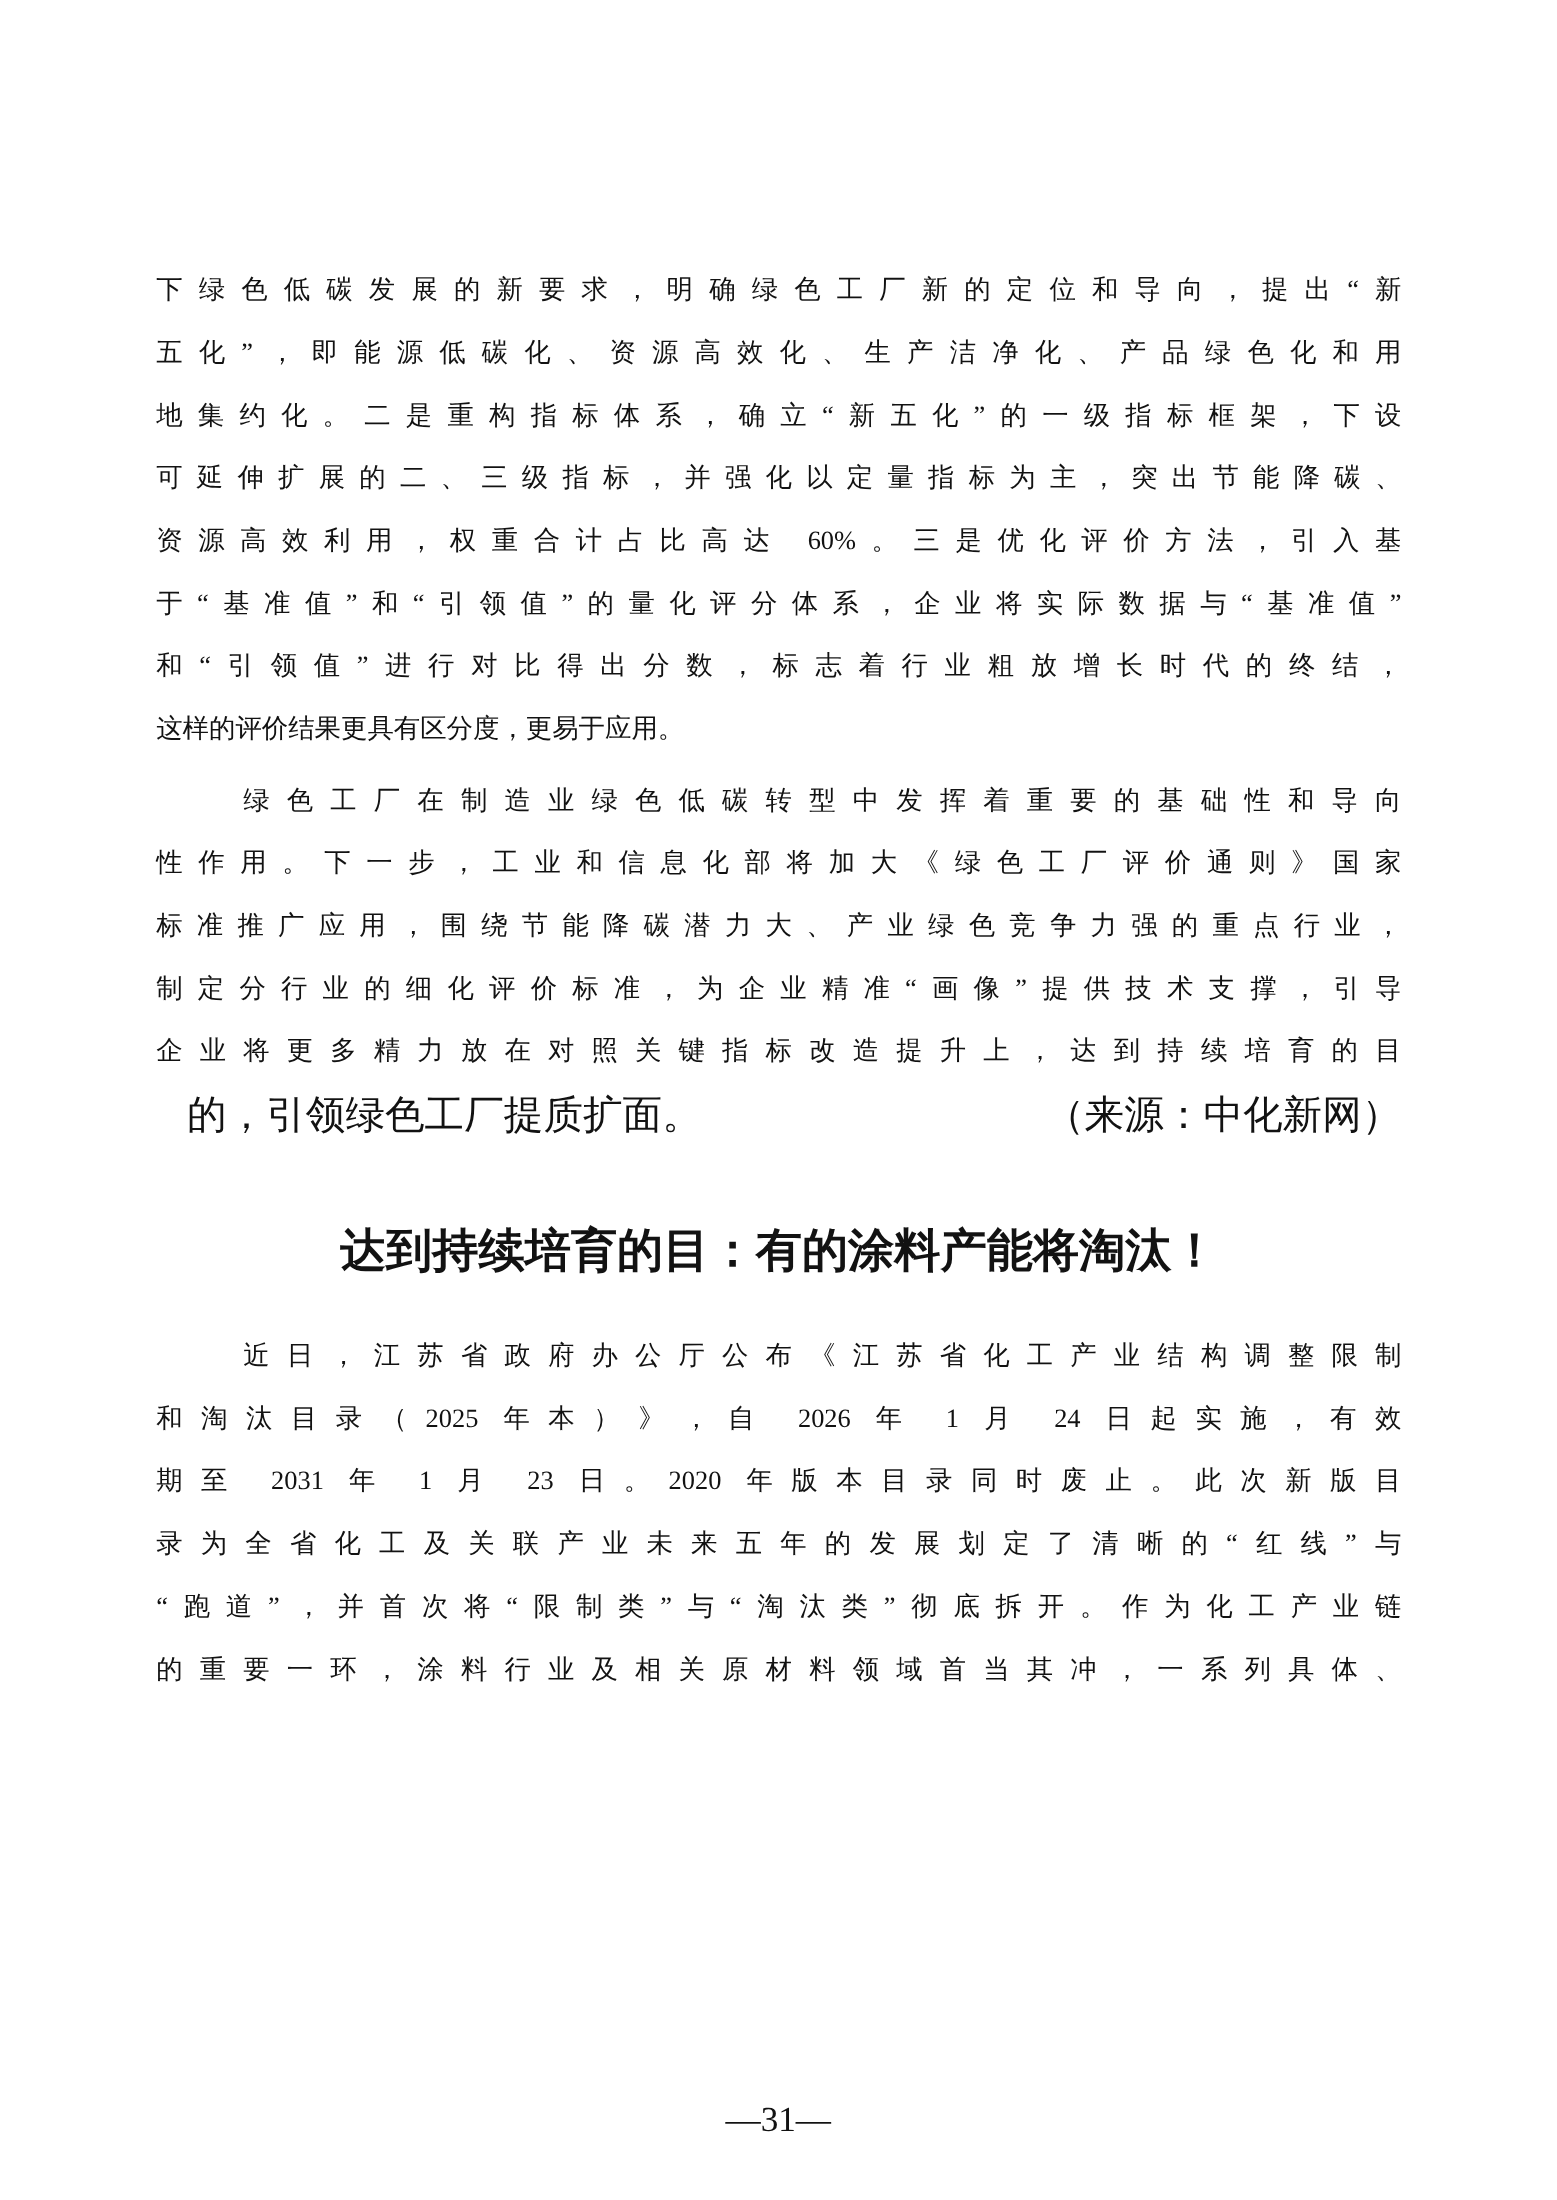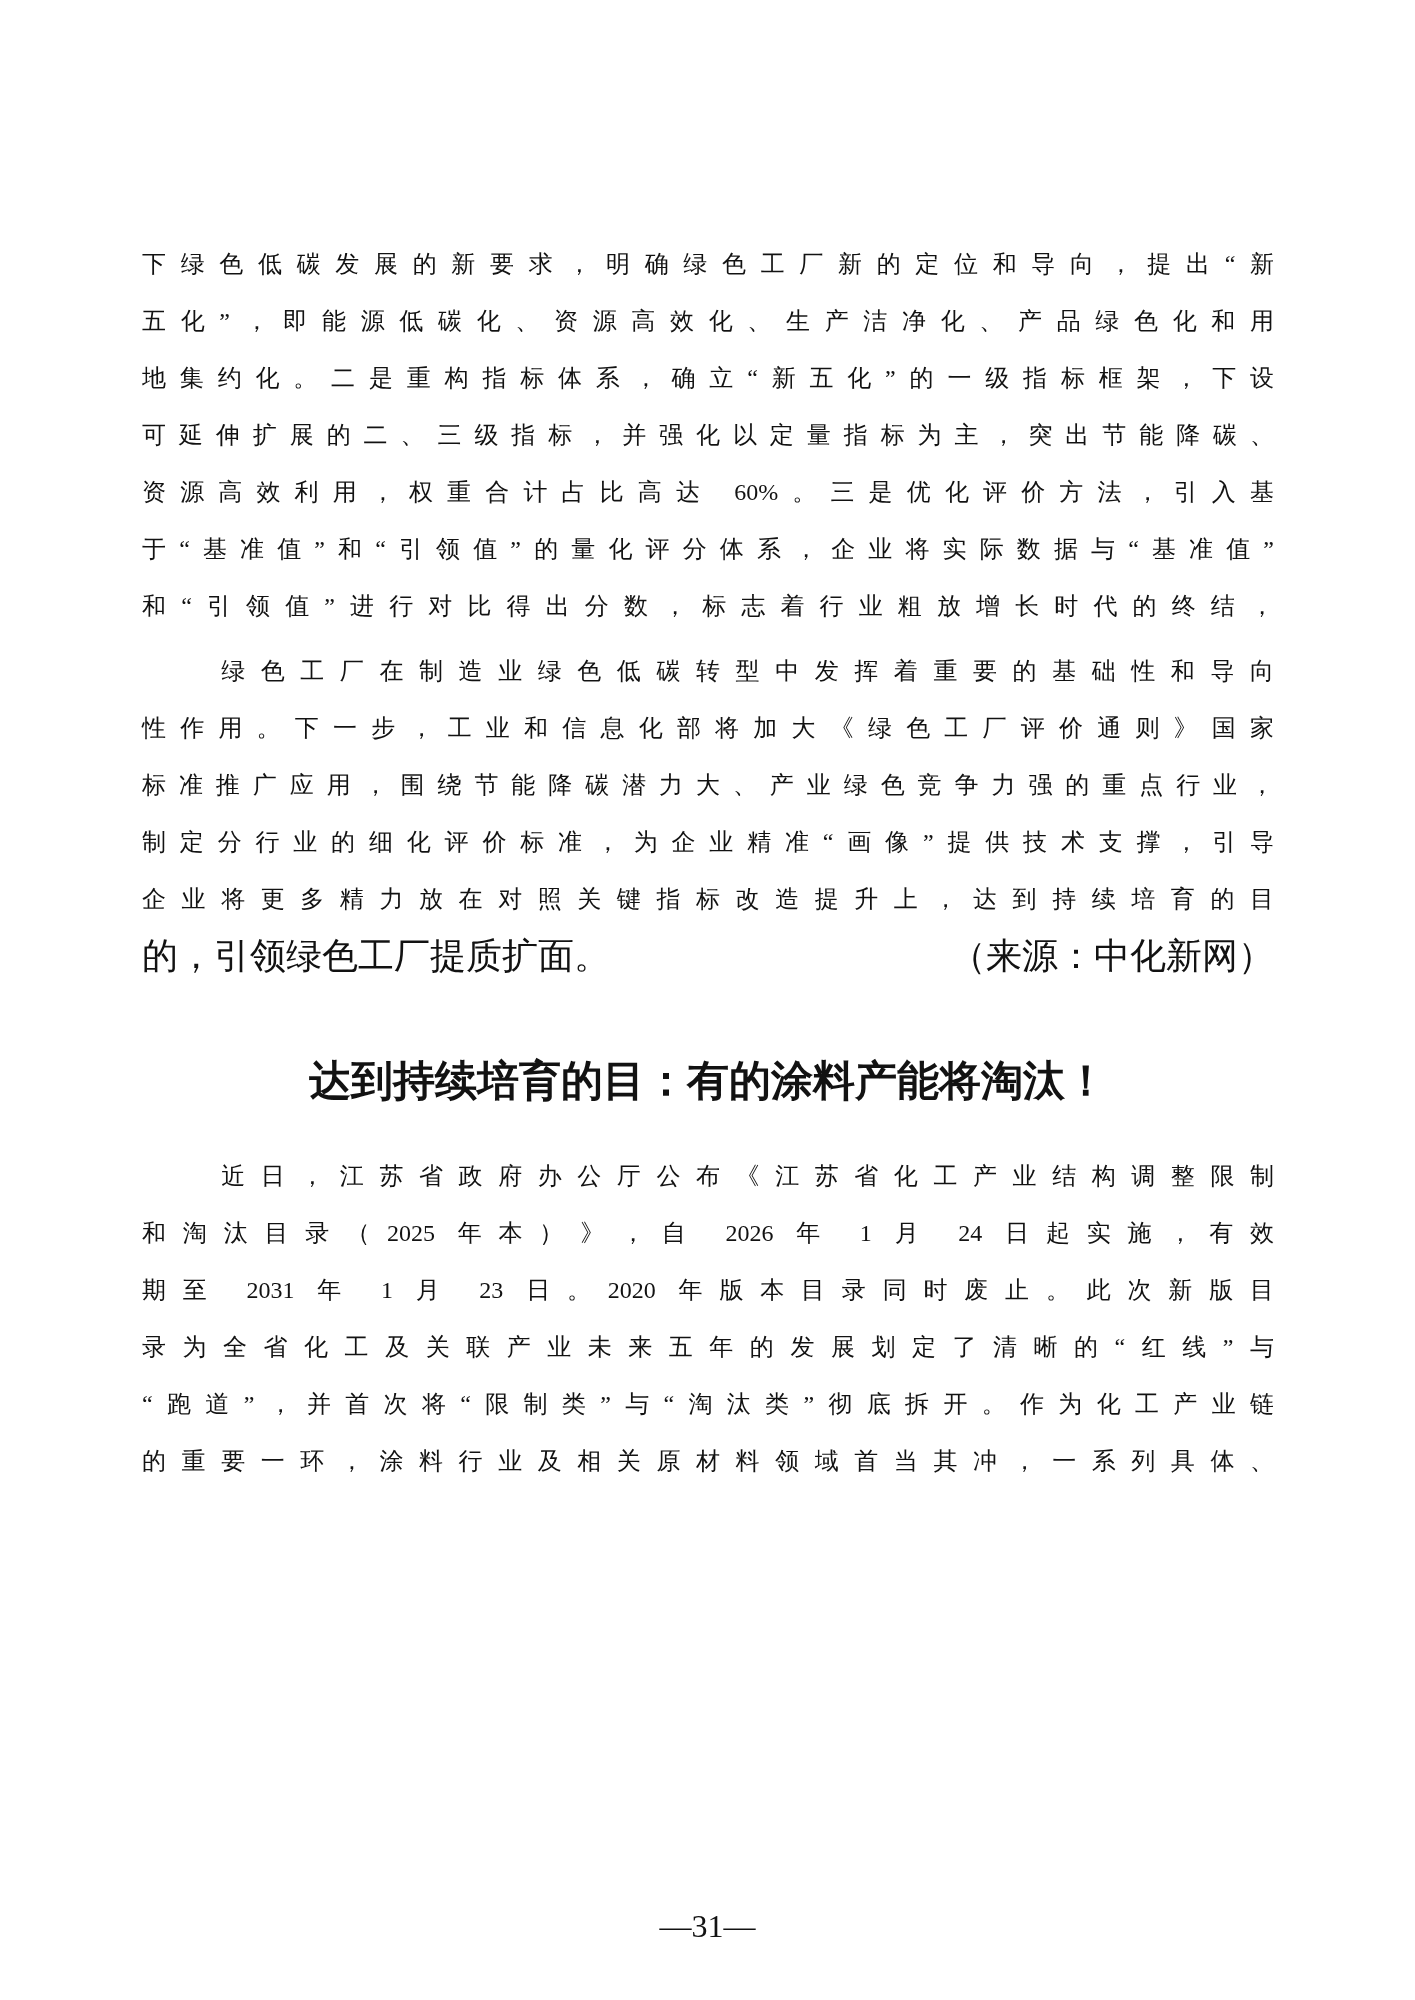--- a/index.html
+++ b/index.html
@@ -35,20 +35,21 @@
     white-space: pre-wrap;
   }
   .line.ragged {
     text-align-last: left;
   }
   .split-line {
     font-size: 36px;
     line-height: 57px;
     display: flex;
     justify-content: space-between;
+    margin-left: 28px;
   }
   .heading {
     margin: 68px 0 0 0;
     font-size: 42px;
     line-height: 57px;
     font-weight: bold;
     text-align: center;
   }
   .page-number {
     position: absolute;
@@ -67,20 +68,21 @@
   <div class="body-text">
 
     <div class="para para-1">
         <div class="line">下绿色低碳发展的新要求，明确绿色工厂新的定位和导向，提出“新</div>
         <div class="line">五化”，即能源低碳化、资源高效化、生产洁净化、产品绿色化和用</div>
         <div class="line">地集约化。二是重构指标体系，确立“新五化”的一级指标框架，下设</div>
         <div class="line">可延伸扩展的二、三级指标，并强化以定量指标为主，突出节能降碳、</div>
         <div class="line">资源高效利用，权重合计占比高达 60%。三是优化评价方法，引入基</div>
         <div class="line">于“基准值”和“引领值”的量化评分体系，企业将实际数据与“基准值”</div>
         <div class="line">和“引领值”进行对比得出分数，标志着行业粗放增长时代的终结，</div>
+        <div class="line ragged">这样的评价结果更具有区分度，更易于应用。</div>
       </div>
 
     <div class="para para-2">
         <div class="line">　　绿色工厂在制造业绿色低碳转型中发挥着重要的基础性和导向</div>
         <div class="line">性作用。下一步，工业和信息化部将加大《绿色工厂评价通则》国家</div>
         <div class="line">标准推广应用，围绕节能降碳潜力大、产业绿色竞争力强的重点行业，</div>
         <div class="line">制定分行业的细化评价标准，为企业精准“画像”提供技术支撑，引导</div>
         <div class="line">企业将更多精力放在对照关键指标改造提升上，达到持续培育的目</div>
       </div>
 

